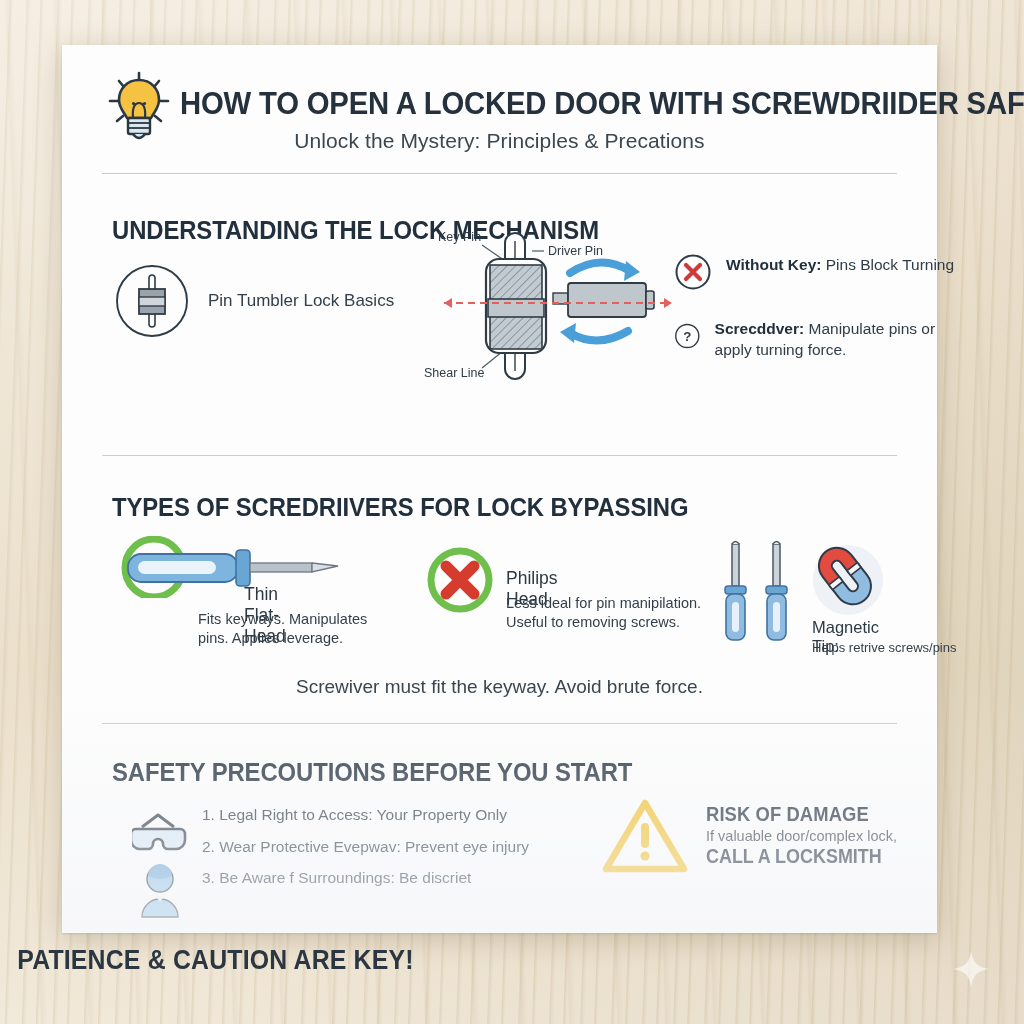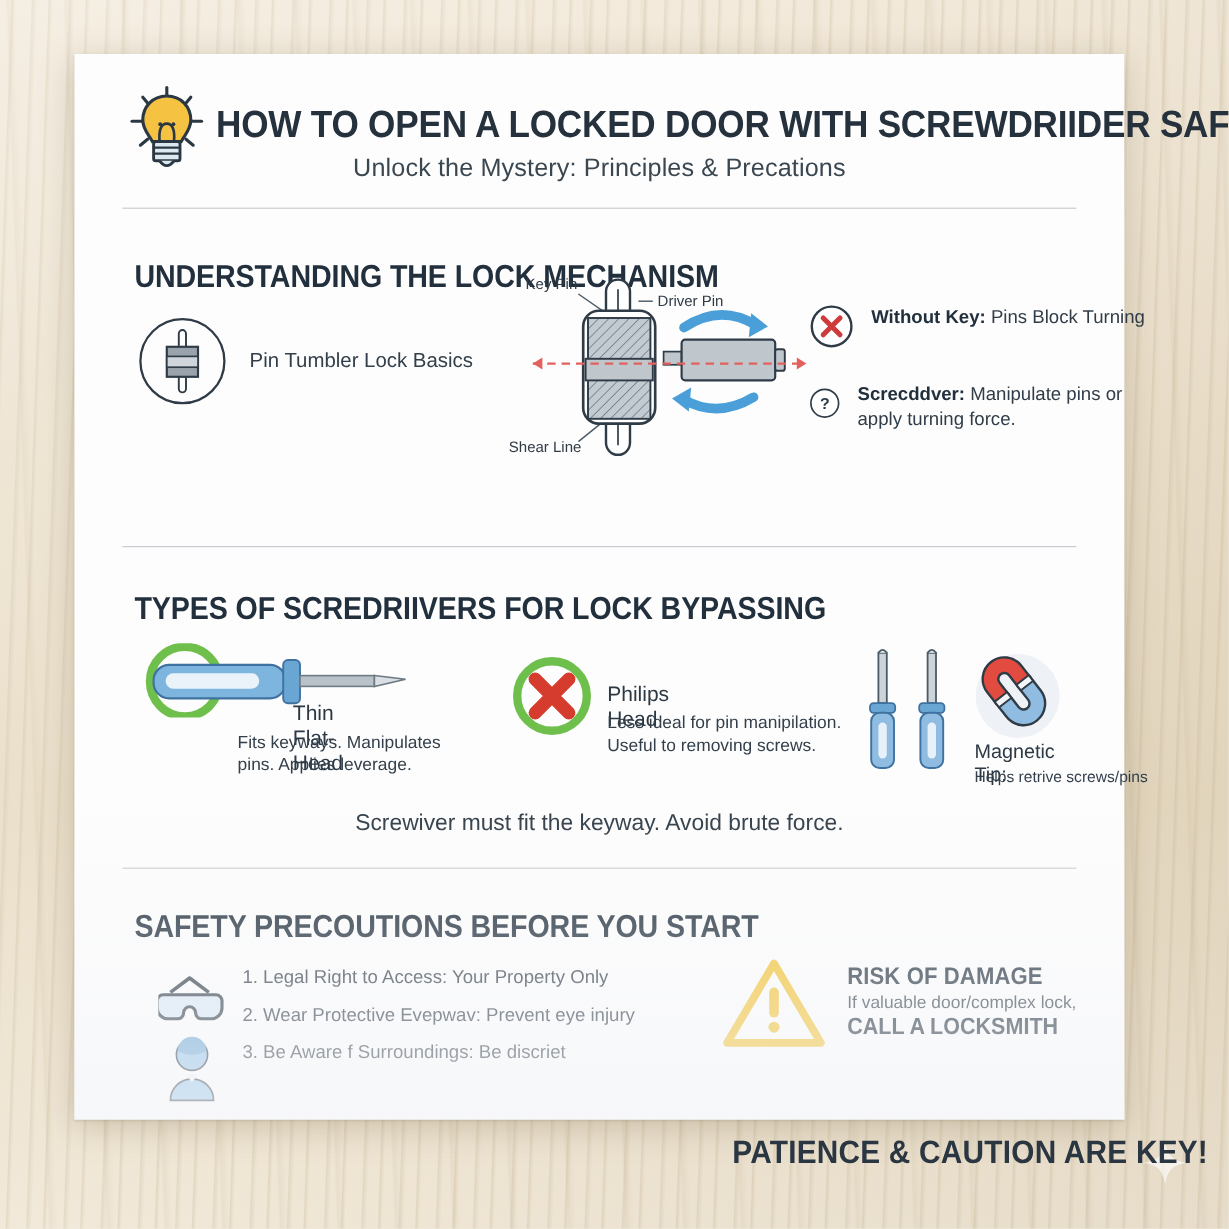--- a/index.html
+++ b/index.html
@@ -116,21 +116,21 @@
   }
   .rsub{font-size:14.5px;color:#333f4a;margin:2px 0 1px;}
   .rcall{
     font-family:"Liberation Sans Narrow","Liberation Sans",sans-serif;
     font-weight:bold;font-size:19.5px;color:#22303e;
     transform:scaleX(.92);transform-origin:left center;
   }
 
   
   #footer{
-    position:absolute;left:0;right:0;top:945px;text-align:right;
+    position:absolute;left:0;right:0;top:945px;text-align:left;
     font-family:"Liberation Sans Narrow","Liberation Sans",sans-serif;
     font-weight:bold;font-size:27px;color:#2a3641;letter-spacing:.2px;
   }
   #footer span{display:inline-block;transform:scaleX(.92);}
 </style>
 </head>
 <body>
 
 <div id="wood"></div>
 

